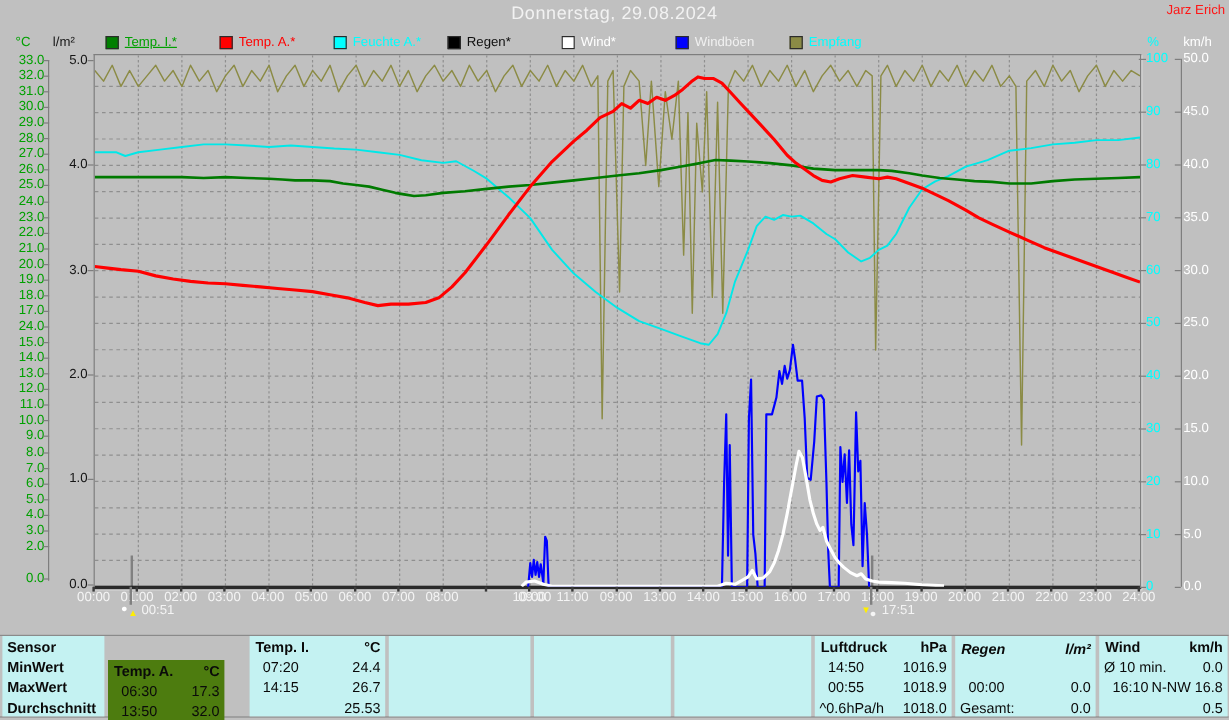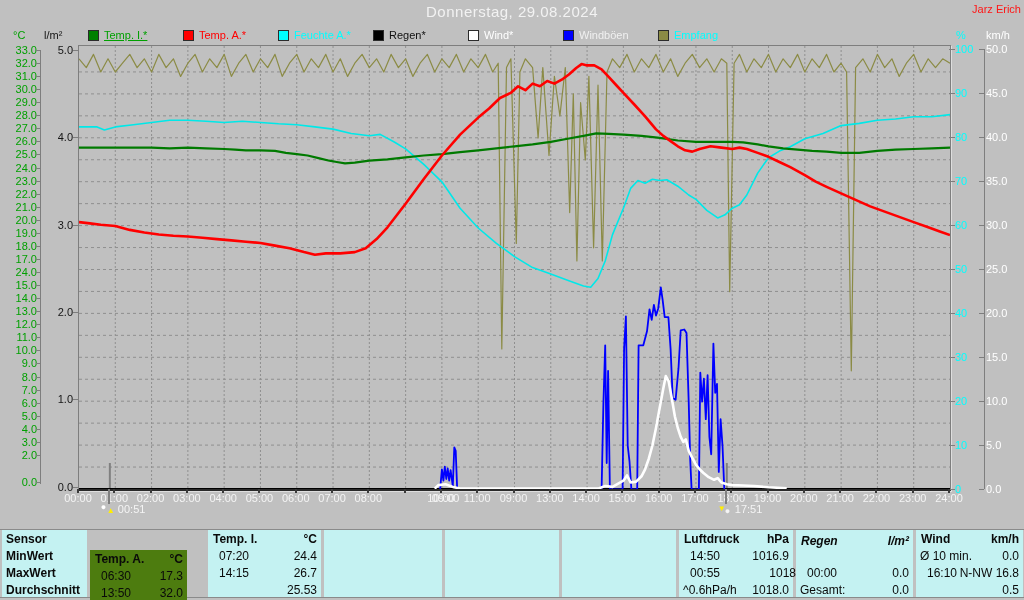--- a/index.html
+++ b/index.html
@@ -406,21 +406,21 @@
     </div>
     <div class="tbl-col" style="left: 679px; top: 530px; width: 114px; height: 67px; background: rgb(196, 242, 242);">
       <div class="tbl-row" style="top: 1px;">
         <div class="lt bold" style="left: 5px;">Luftdruck</div>
         <div class="rt bold">hPa</div>
       </div>
       <div class="tbl-row" style="top: 18px;">
         <div class="lt" style="left: 11px;">14:50</div>
         <div class="rt">1016.9</div>
       </div>
-      <div class="tbl-row" style="top: 35px; padding-left: 17px;">
+      <div class="tbl-row" style="top: 35px;">
         <div class="lt" style="left: 11px;">00:55</div>
         <div class="rt">1018.9</div>
       </div>
       <div class="tbl-row" style="top: 52px;">
         <div class="lt" style="left: 4px;">^0.6hPa/h</div>
         <div class="rt">1018.0</div>
       </div>
     </div>
     <div class="tbl-col" style="left: 796px; top: 530px; width: 117px; height: 67px; background: rgb(196, 242, 242);">
       <div class="tbl-row" style="top: 3px; font-style: italic;">

